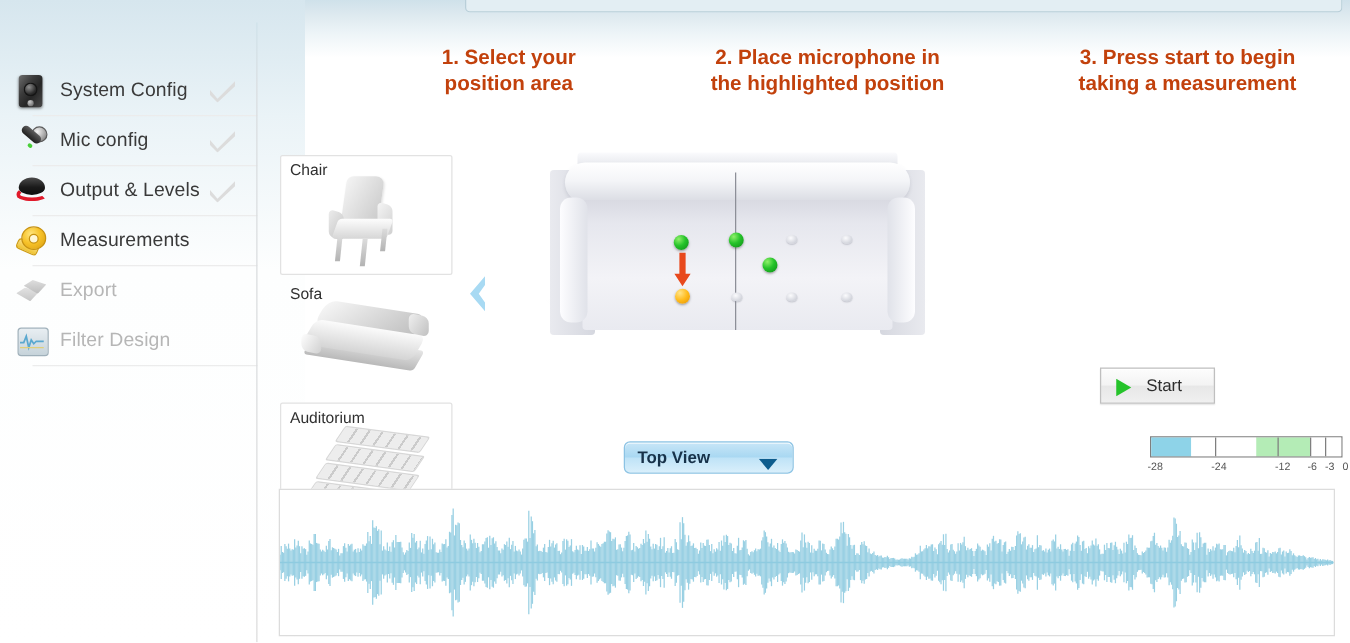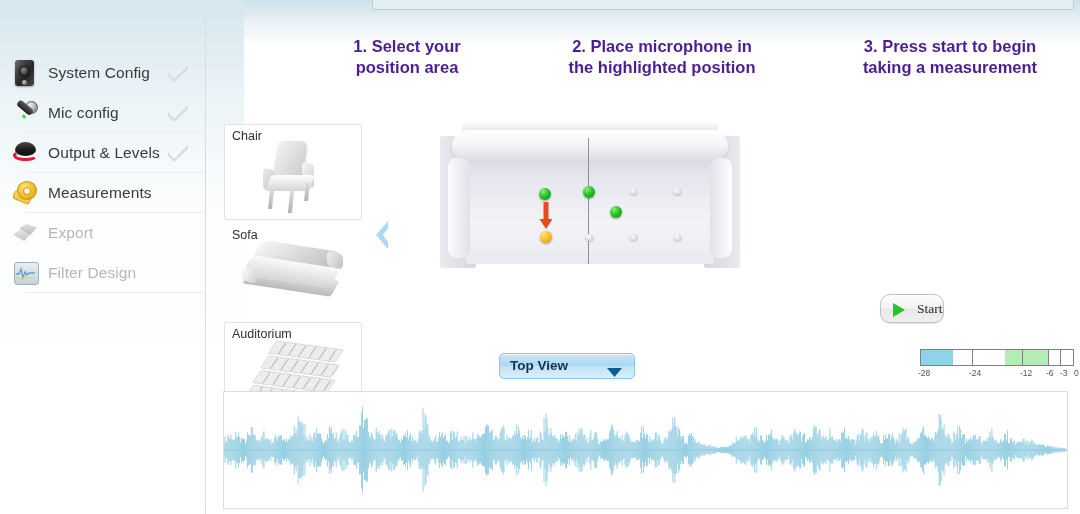--- a/index.html
+++ b/index.html
@@ -133,21 +133,21 @@
     background:linear-gradient(to bottom,#dedede,#bcbcbc);
     clip-path:polygon(0% 42%,40% 0%,100% 32%,62% 100%);
   }
   .ic-export .sh1{left:0;top:6px;opacity:.85}
   .ic-export .sh2{left:6px;top:0px}
 
   
   .steps{position:absolute;left:206px;top:36px;width:874px;height:52px;}
   .step{
     position:absolute;top:0;text-align:center;
-    font-size:16.5px;font-weight:bold;color:#4c1d95;line-height:21px;
+    font-size:16.5px;font-weight:bold;color:#c2410c;line-height:21px;
   }
   .step.s1{left:86px;width:230px}
   .step.s2{left:312px;width:288px}
   .step.s3{left:604px;width:280px}
 
   
   .thumbs{position:absolute;left:224px;top:92px;width:138px;margin-top:32px;}
   .thumb{
     position:relative;width:138px;height:96px;background:#fff;
     border:1px solid #e2e2e2;border-radius:2px;box-sizing:border-box;margin-bottom:3px;
@@ -287,25 +287,24 @@
     border:1px solid #8cc3e4;
     box-shadow:inset 0 1px 0 rgba(255,255,255,.75);
   }
   .viewsel .txt{
     position:absolute;left:10px;top:4px;font-size:13.5px;color:#17324a;font-weight:bold;
   }
   .viewsel .caret{position:absolute;right:12px;top:9px;}
 
   
   .startbtn{
-    position:absolute;left:880px;top:294px;width:64px;height:29px;border-radius:10px;
+    position:absolute;left:880px;top:294px;width:92px;height:29px;border-radius:0;
     background:linear-gradient(to bottom,#fdfdfd 0%,#f3f3f3 48%,#e7e7e7 52%,#f0f0f0 100%);
     border:1px solid #bfbfbf;box-sizing:border-box;
     box-shadow:0 1px 1px rgba(0,0,0,.10), inset 0 1px 0 #fff;
-    font-family:Liberation Serif, serif;
   }
   .startbtn .play{position:absolute;left:11px;top:8px;}
   .startbtn .lbl{
     position:absolute;left:36px;top:6px;font-size:13.5px;color:#2d2d2d;
   }
 
   
   .meter{
     position:absolute;left:920px;top:349px;width:154px;height:17px;
     background:#fff;border:1px solid #7f7f7f;box-sizing:border-box;

